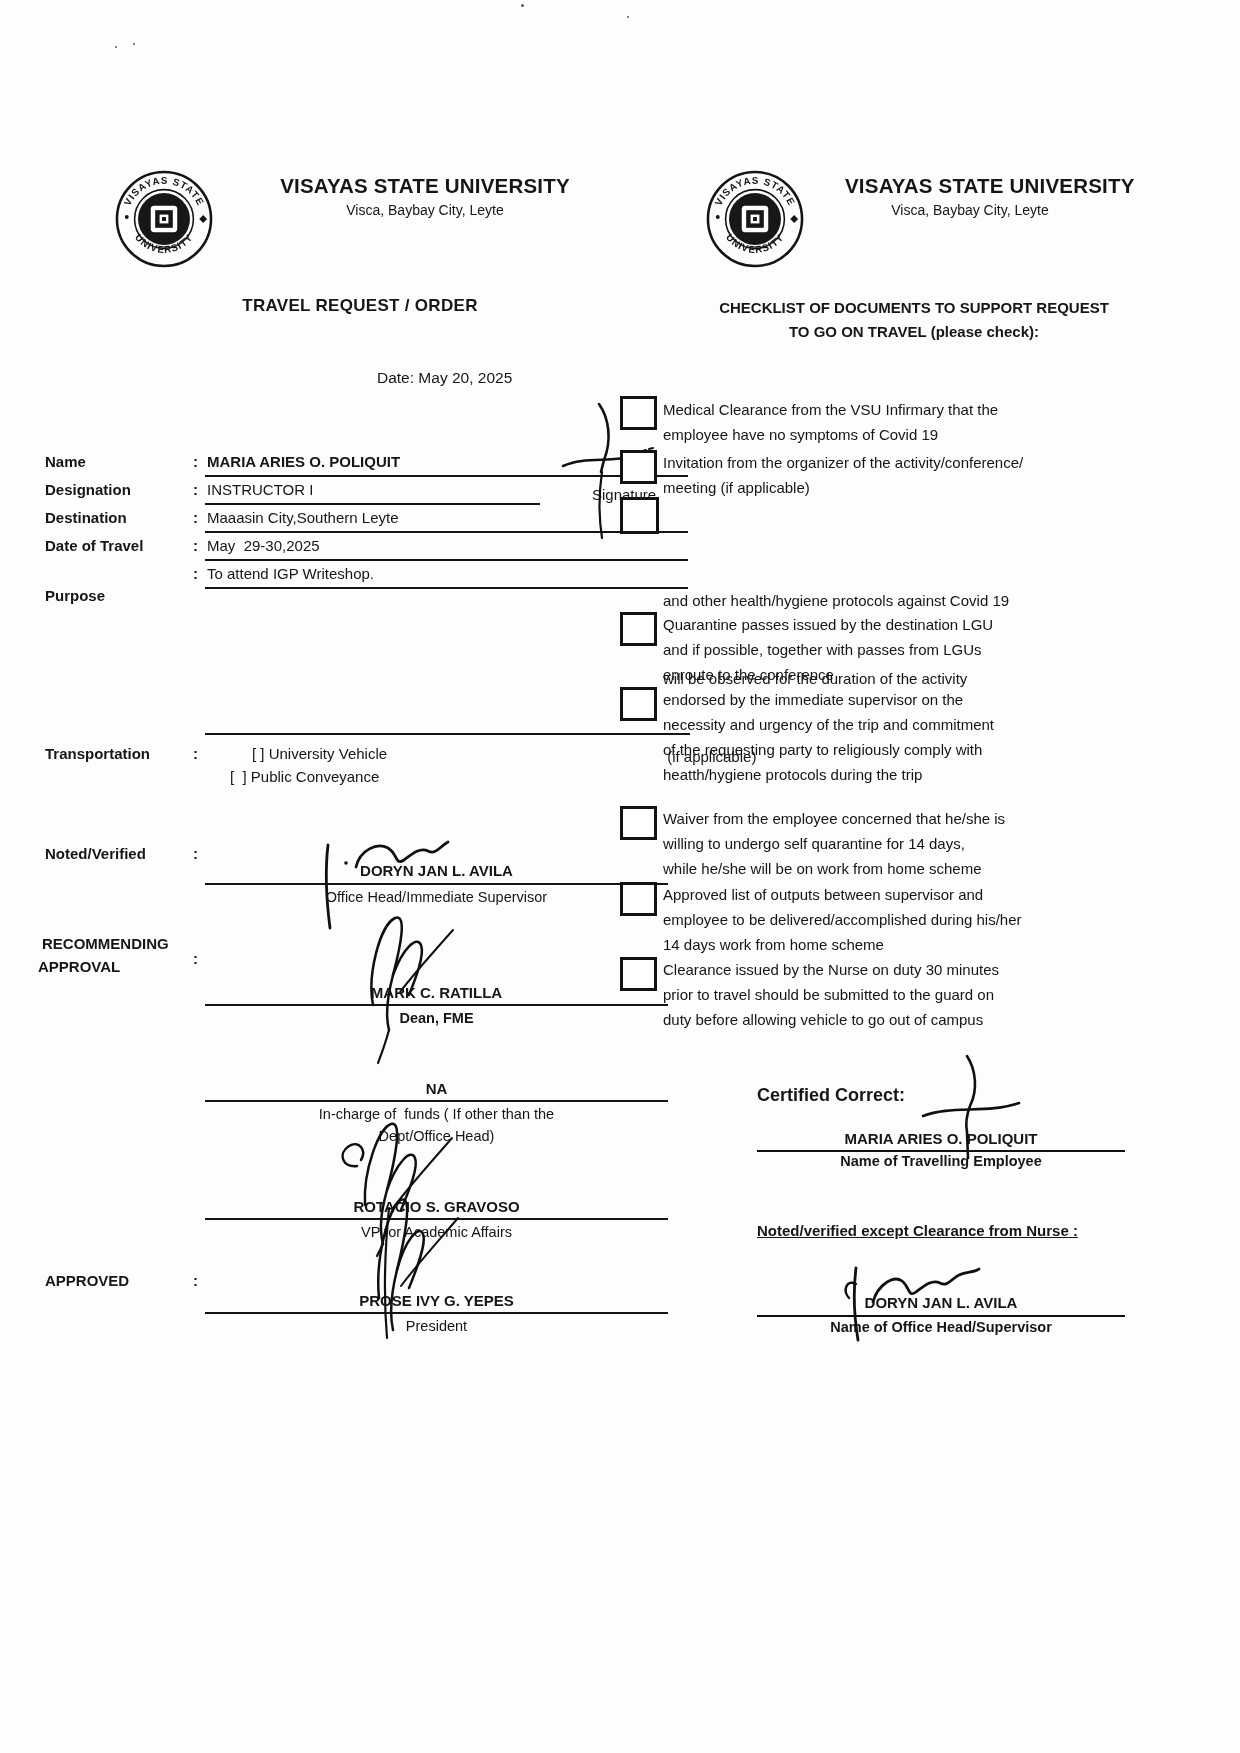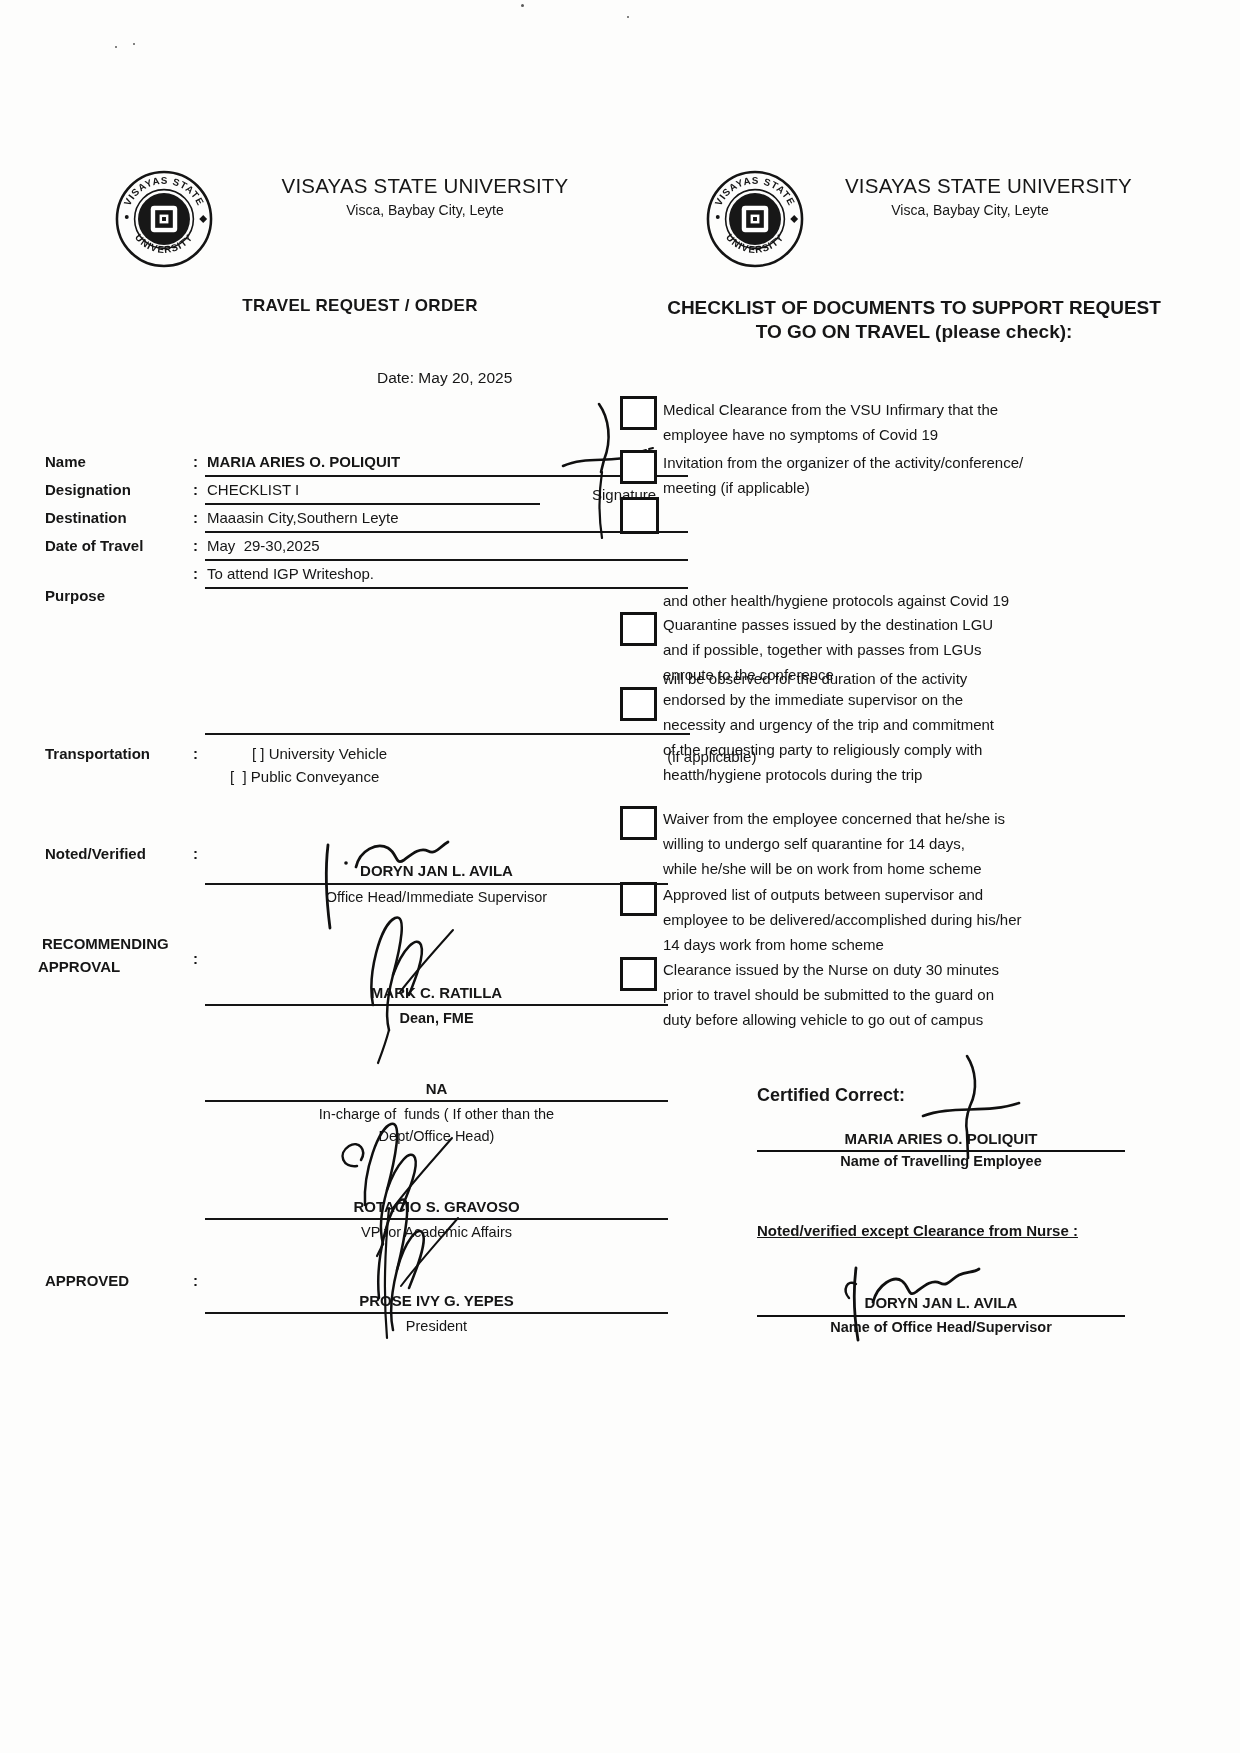--- a/index.html
+++ b/index.html
@@ -6,32 +6,32 @@
   #page{
     position:relative;width:1240px;height:1753px;margin:0 auto;
     background:#fdfdfc;color:#161616;
     font-family:"Liberation Sans", sans-serif;overflow:hidden;
   }
   .abs{position:absolute;}
   .b{font-weight:bold;}
   .pre{white-space:pre;}
   .center{text-align:center;}
   
-  .univ-title{font-size:20.5px;font-weight:normal;letter-spacing:.2px;}
+  .univ-title{font-size:20.5px;font-weight:bold;letter-spacing:.2px;}
   .univ-addr{font-size:14px;}
   .form-title{font-size:17px;font-weight:bold;letter-spacing:.3px;}
   .flabel{font-size:15px;font-weight:bold;}
   .fcolon{font-size:15px;font-weight:bold;}
   .fval{font-size:15px;}
   .uline{position:absolute;border-top:2px solid #151515;height:0;}
   .appr-name{position:absolute;left:205px;width:463px;text-align:center;font-size:15px;font-weight:bold;white-space:pre;}
   .appr-title{position:absolute;left:205px;width:463px;text-align:center;font-size:14.5px;line-height:22px;white-space:pre;}
   .seal{position:absolute;width:98px;height:98px;}
   
-  .chk-title{font-size:19px;font-weight:bold;line-height:23.5px;}
+  .chk-title{font-size:15px;font-weight:bold;line-height:23.5px;}
   .cbox{position:absolute;left:620px;width:31px;height:28px;border:3.5px solid #121212;background:#fff;cursor:pointer;}
   .ctext{position:absolute;left:663px;width:472px;font-size:15px;line-height:25px;color:#151515;}
   .rline{position:absolute;left:757px;width:368px;border-top:2.5px solid #101010;height:0;}
   .rname{position:absolute;left:757px;width:368px;text-align:center;font-size:15px;font-weight:bold;}
   .rtitle{position:absolute;left:757px;width:368px;text-align:center;font-size:14.5px;font-weight:bold;}
   .sig{position:absolute;}
   .sig path{fill:none;stroke:#101010;stroke-linecap:round;}
   .speck{position:absolute;background:#5a5a5a;border-radius:50%;}
   .seal text{font-family:"Liberation Sans",sans-serif;}
 </style>
@@ -73,21 +73,21 @@
 
     <div>
       <div class="abs flabel" style="left:45px;top:453px;">Name</div>
       <div class="abs fcolon" style="left:193px;top:453px;">:</div>
       <div class="abs fval b pre" style="left:207px;top:453px;">MARIA ARIES O. POLIQUIT</div>
       <div class="uline" style="left:205px;top:475px;width:483px;"></div>
     </div>
     <div>
       <div class="abs flabel" style="left:45px;top:481px;">Designation</div>
       <div class="abs fcolon" style="left:193px;top:481px;">:</div>
-      <div class="abs fval pre" style="left:207px;top:481px;">CHECKLIST I</div>
+      <div class="abs fval pre" style="left:207px;top:481px;">INSTRUCTOR I</div>
       <div class="uline" style="left:205px;top:503px;width:335px;"></div>
     </div>
     <div class="abs fval" style="left:592px;top:486px;">Signature</div>
     <div>
       <div class="abs flabel" style="left:45px;top:509px;">Destination</div>
       <div class="abs fcolon" style="left:193px;top:509px;">:</div>
       <div class="abs fval pre" style="left:207px;top:509px;">Maaasin City,Southern Leyte</div>
       <div class="uline" style="left:205px;top:531px;width:483px;"></div>
     </div>
     <div>

